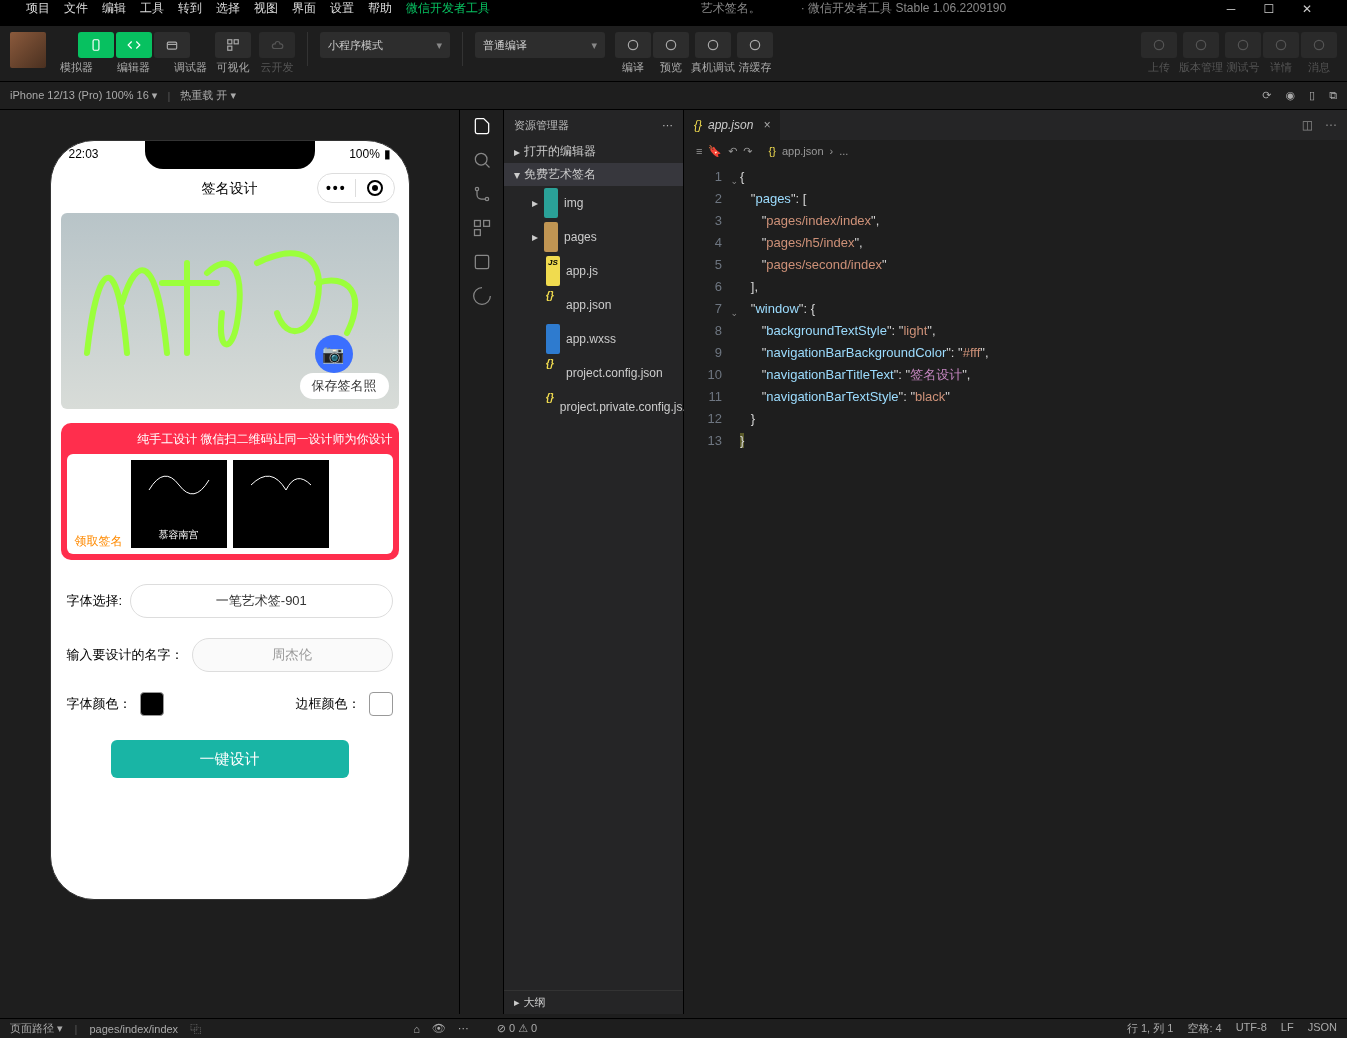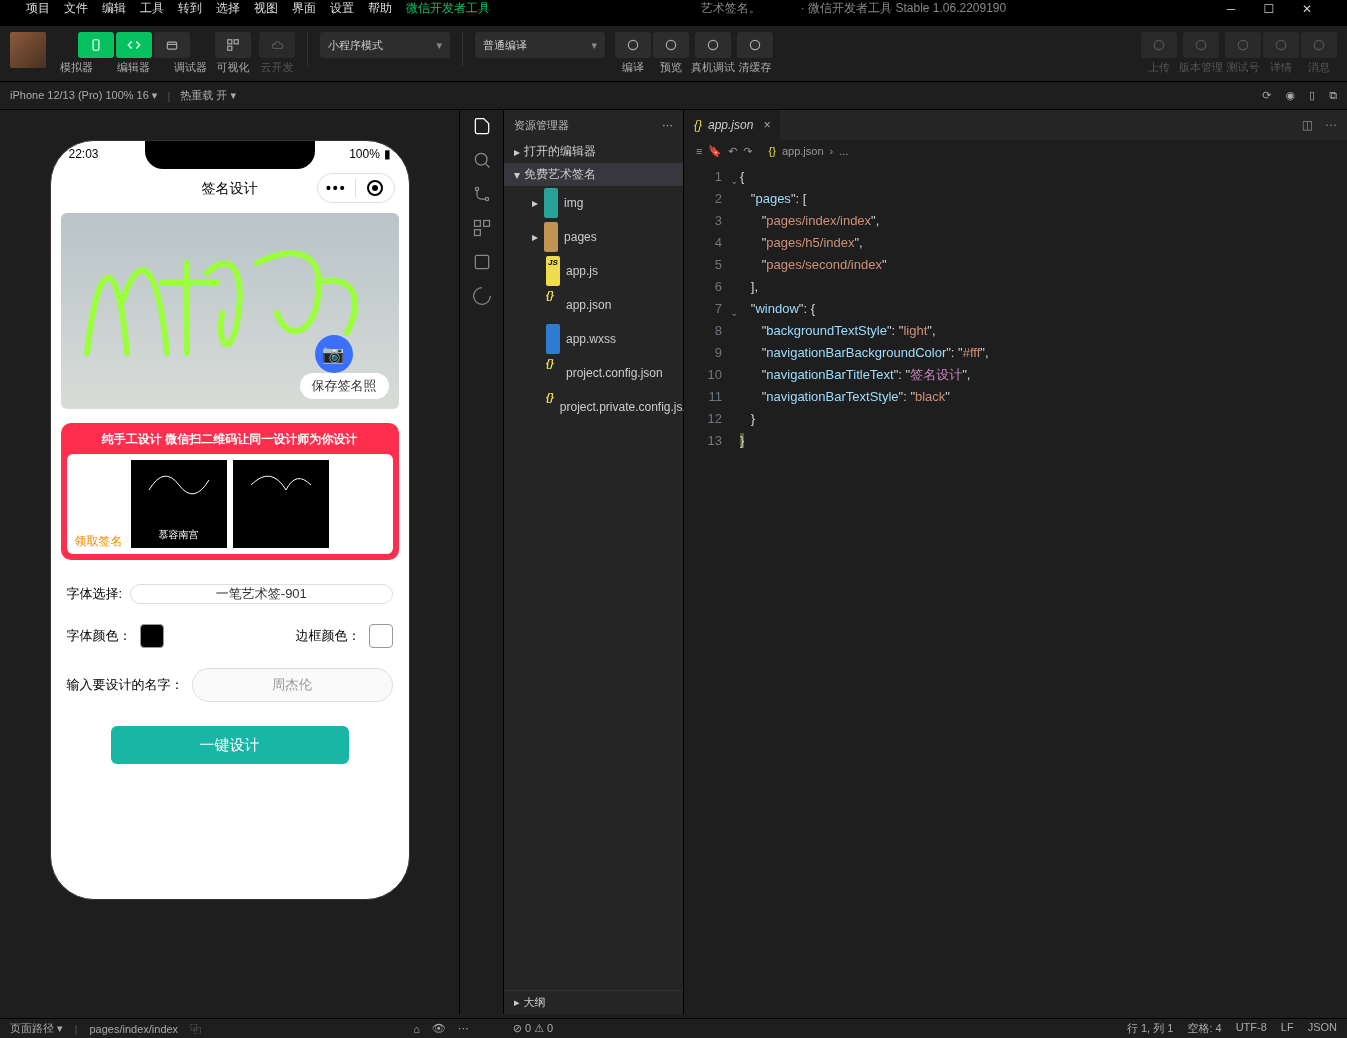--- a/index.html
+++ b/index.html
@@ -37,27 +37,27 @@
 .capsule .dots{flex:1;text-align:center;font-weight:bold;letter-spacing:2px}
 .capsule .sep{width:1px;height:18px;background:#ddd}
 .capsule .circ{flex:1;display:flex;justify-content:center}
 .capsule .circ i{width:16px;height:16px;border:2px solid #000;border-radius:50%;display:inline-block;position:relative}
 .capsule .circ i::after{content:"";width:6px;height:6px;background:#000;border-radius:50%;position:absolute;top:3px;left:3px}
 .sig-area{margin:4px 10px;height:196px;border-radius:6px;background:linear-gradient(180deg,#b8c4c8,#d8dcd8);position:relative;overflow:hidden}
 .sig-svg{position:absolute;left:6px;top:10px}
 .cam{position:absolute;right:46px;bottom:36px;width:38px;height:38px;background:#3b6fff;border-radius:50%;display:flex;align-items:center;justify-content:center;color:#fff;font-size:18px}
 .save-chip{position:absolute;right:10px;bottom:10px;background:#fff;border-radius:14px;padding:4px 12px;font-size:13px;color:#333}
 .redbox{margin:14px 10px;background:#ff2e4d;border-radius:10px;padding:6px}
-.redbox-title{color:#fff;font-size:12px;text-align:center;font-weight:bold;padding:2px 0 6px}
+.redbox-title{color:#fff;font-size:12px;text-align:right;font-weight:normal;padding:2px 0 6px}
 .redbox-inner{background:#fff;border-radius:6px;height:100px;display:flex;align-items:center;justify-content:center;gap:6px;position:relative}
 .sample{width:96px;height:88px;background:#000;color:#fff;font-size:10px;display:flex;flex-direction:column;align-items:center;justify-content:flex-end;padding-bottom:6px}
 .sample svg{flex:1}
 .get-sig{position:absolute;left:8px;bottom:4px;color:#ff8a00;font-size:12px}
 .form-row{display:flex;align-items:center;padding:10px 16px;color:#000;font-size:13px;gap:8px}
-.picker{flex:1;height:20px;border:1px solid #ddd;border-radius:17px;display:flex;align-items:center;justify-content:center;color:#333}
+.picker{flex:1;height:34px;border:1px solid #ddd;border-radius:17px;display:flex;align-items:center;justify-content:center;color:#333}
 .swatch{width:24px;height:24px;border-radius:4px;border:1px solid #999}
 .swatch.black{background:#000}
 .swatch.white{background:#fff}
 .input{flex:1;height:34px;border:1px solid #ddd;border-radius:17px;text-align:center;color:#999;background:#fafafa}
 .btn-go{margin:14px 60px;height:38px;background:#19b5a5;color:#fff;border-radius:6px;display:flex;align-items:center;justify-content:center;font-size:15px}
 .explorer{width:180px;background:#252526;display:flex;flex-direction:column;border-right:1px solid #000}
 .act-bar{width:44px;background:#1e1e1e;display:flex;flex-direction:column;align-items:center;padding-top:6px;gap:14px;border-right:1px solid #000}
 .act-bar .ai{width:20px;height:20px;color:#888}
 .act-bar .ai.active{color:#fff}
 .side-header{height:30px;display:flex;align-items:center;padding:0 10px;font-size:11px;color:#bbb;justify-content:space-between}
@@ -310,30 +310,30 @@
               </svg>
             </div>
           <div class="get-sig">领取签名</div>
         </div>
       </div>
       <div class="form-row">
           <span>字体选择:</span>
           <div class="picker">一笔艺术签-901</div>
         </div>
       <div class="form-row">
+          <span>输入要设计的名字：</span>
+          <input class="input" value="周杰伦" style="">
+        </div>
+      <div class="form-row">
         <span>字体颜色：</span>
           <div class="swatch black"></div>
         <div style="flex:1"></div>
         <span>边框颜色：</span>
           <div class="swatch white"></div>
       </div>
-      <div class="form-row">
-          <span>输入要设计的名字：</span>
-          <input class="input" value="周杰伦" style="">
-        </div>
       <div class="btn-go">一键设计</div>
     </div>
   </div>
 
   <div class="act-bar">
     <div class="ai active"><svg width="20" height="20" viewBox="0 0 24 24" fill="none" stroke="currentColor" stroke-width="1.5">
           <path d="M8 3H6a2 2 0 0 0-2 2v14a2 2 0 0 0 2 2h12a2 2 0 0 0 2-2V9l-6-6H8z"></path>
         </svg></div>
     <div class="ai"><svg width="20" height="20" viewBox="0 0 24 24" fill="none" stroke="currentColor" stroke-width="1.5">
           <circle cx="11" cy="11" r="7"></circle>
@@ -471,21 +471,21 @@
 </div>
 
 <div class="statusbar">
   <span>页面路径 ▾</span>
   <span style="color:#555">|</span>
   <span>pages/index/index</span>
   <span>⿻</span>
   <span style="margin-left:200px">⌂</span>
   <span>👁</span>
   <span>⋯</span>
-  <span class="warn" style="margin-left:32px">⊘ 0 ⚠ 0</span>
+  <span class="warn" style="margin-left:16px">⊘ 0 ⚠ 0</span>
   <div class="sr">
     <span>行 1, 列 1</span>
     <span>空格: 4</span>
     <span>UTF-8</span>
     <span>LF</span>
     <span>JSON</span>
   </div>
 </div>
 
 </body></html>

